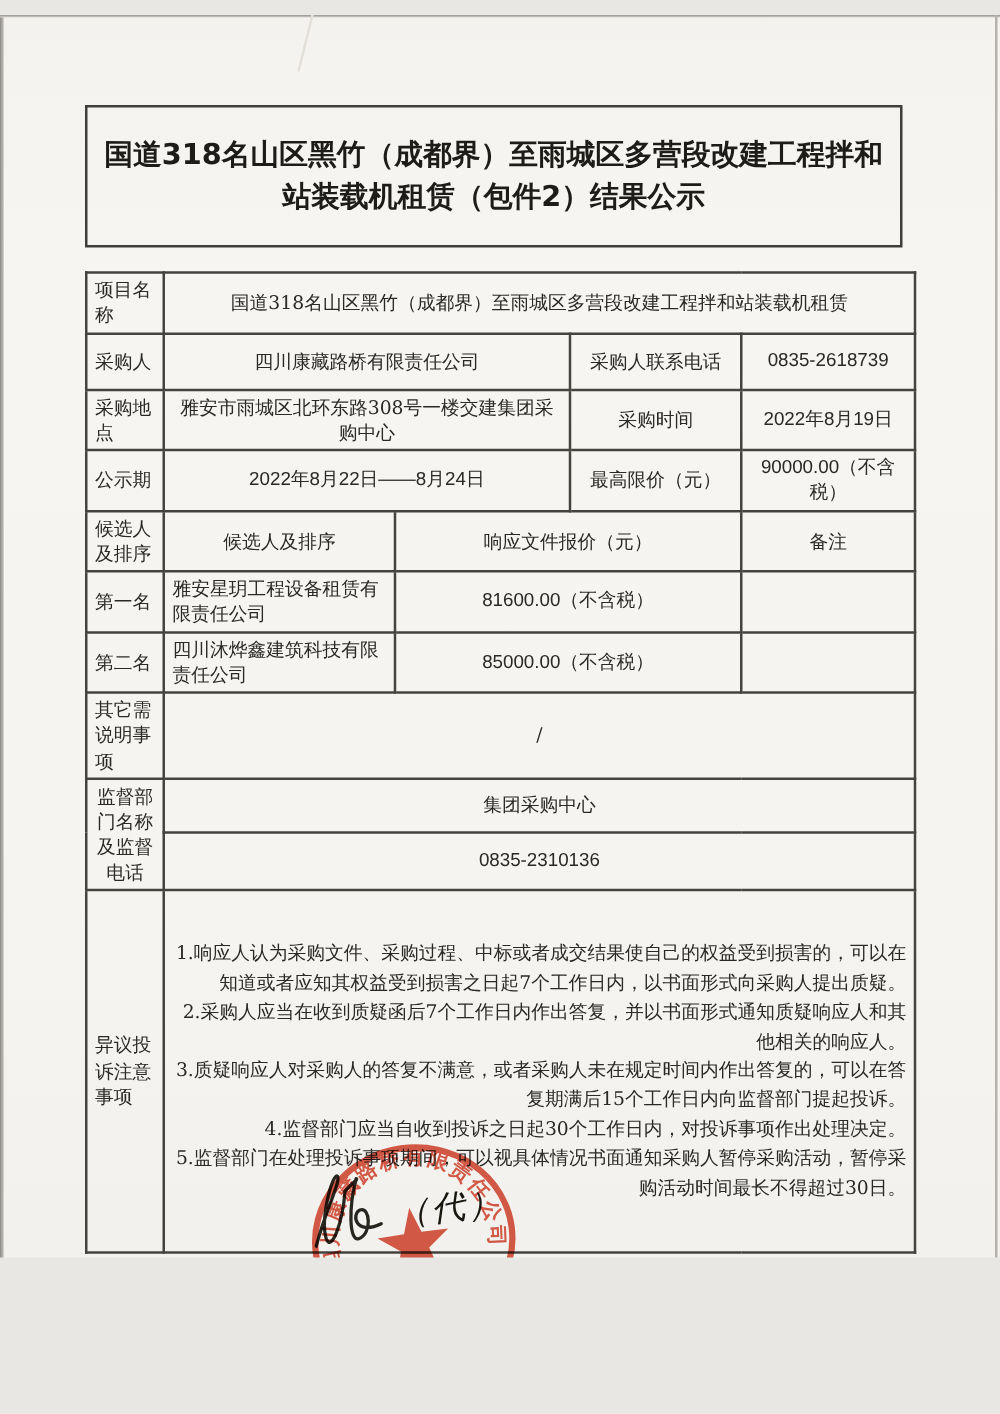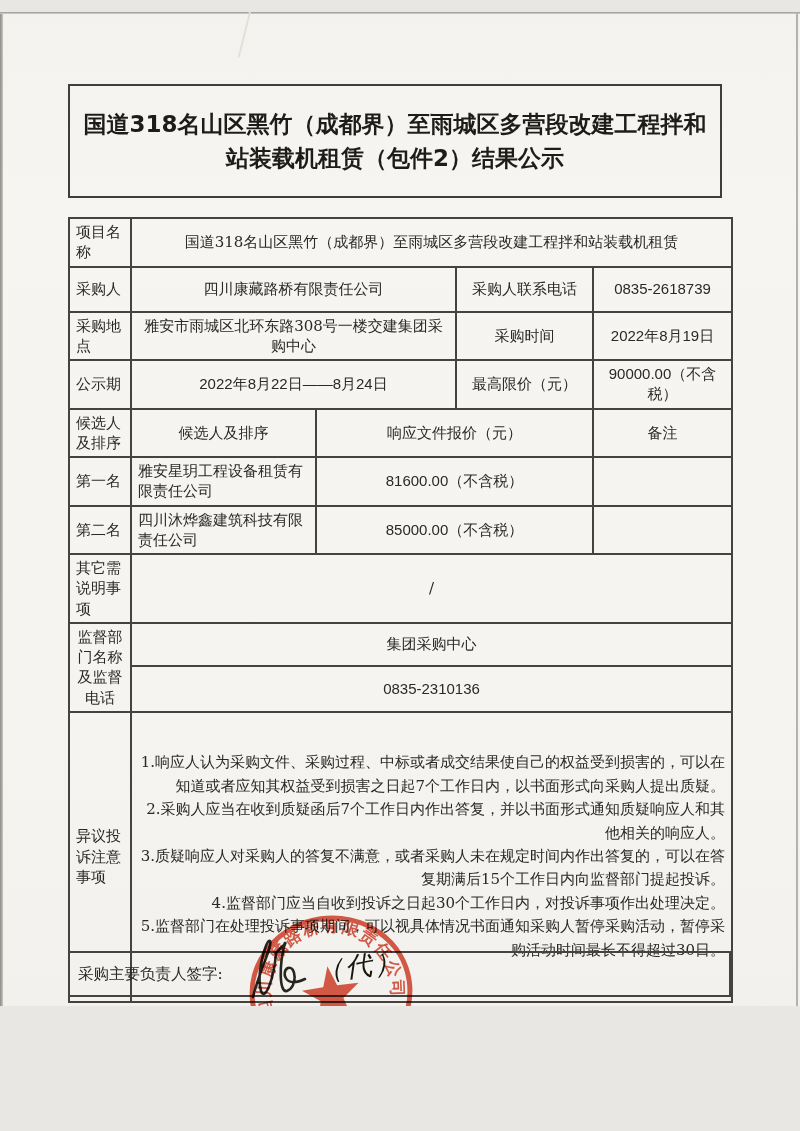--- a/index.html
+++ b/index.html
@@ -150,23 +150,20 @@
         <div class="obj-line">1.响应人认为采购文件、采购过程、中标或者成交结果使自己的权益受到损害的，可以在知道或者应知其权益受到损害之日起7个工作日内，以书面形式向采购人提出质疑。</div>
         <div class="obj-line">2.采购人应当在收到质疑函后7个工作日内作出答复，并以书面形式通知质疑响应人和其他相关的响应人。</div>
         <div class="obj-line">3.质疑响应人对采购人的答复不满意，或者采购人未在规定时间内作出答复的，可以在答复期满后15个工作日内向监督部门提起投诉。</div>
         <div class="obj-line">4.监督部门应当自收到投诉之日起30个工作日内，对投诉事项作出处理决定。</div>
         <div class="obj-line">5.监督部门在处理投诉事项期间，可以视具体情况书面通知采购人暂停采购活动，暂停采购活动时间最长不得超过30日。</div>
       </td>
     </tr>
   </tbody>
     </table>
 
-  <div class="sign-box">
-    <span class="sign-label">采购主要负责人签字:</span>
-  </div>
 
   <svg class="sig-svg" viewBox="0 0 140 78">
     <g fill="none" stroke="#17160f" stroke-width="2.6" stroke-linecap="round" stroke-linejoin="round" opacity="0.92">
       <path d="M10,64 C17,36 30,12 27,8 C23,5 13,42 18,58 C22,69 31,46 33,20"></path>
       <path d="M42,10 C36,32 36,60 44,58 C55,54 53,32 45,35 C38,38 41,56 62,46"></path>
       <path d="M33,20 C38,14 44,10 42,10"></path>
     </g>
   </svg>
   <div class="sig-note">（代）</div>
 

